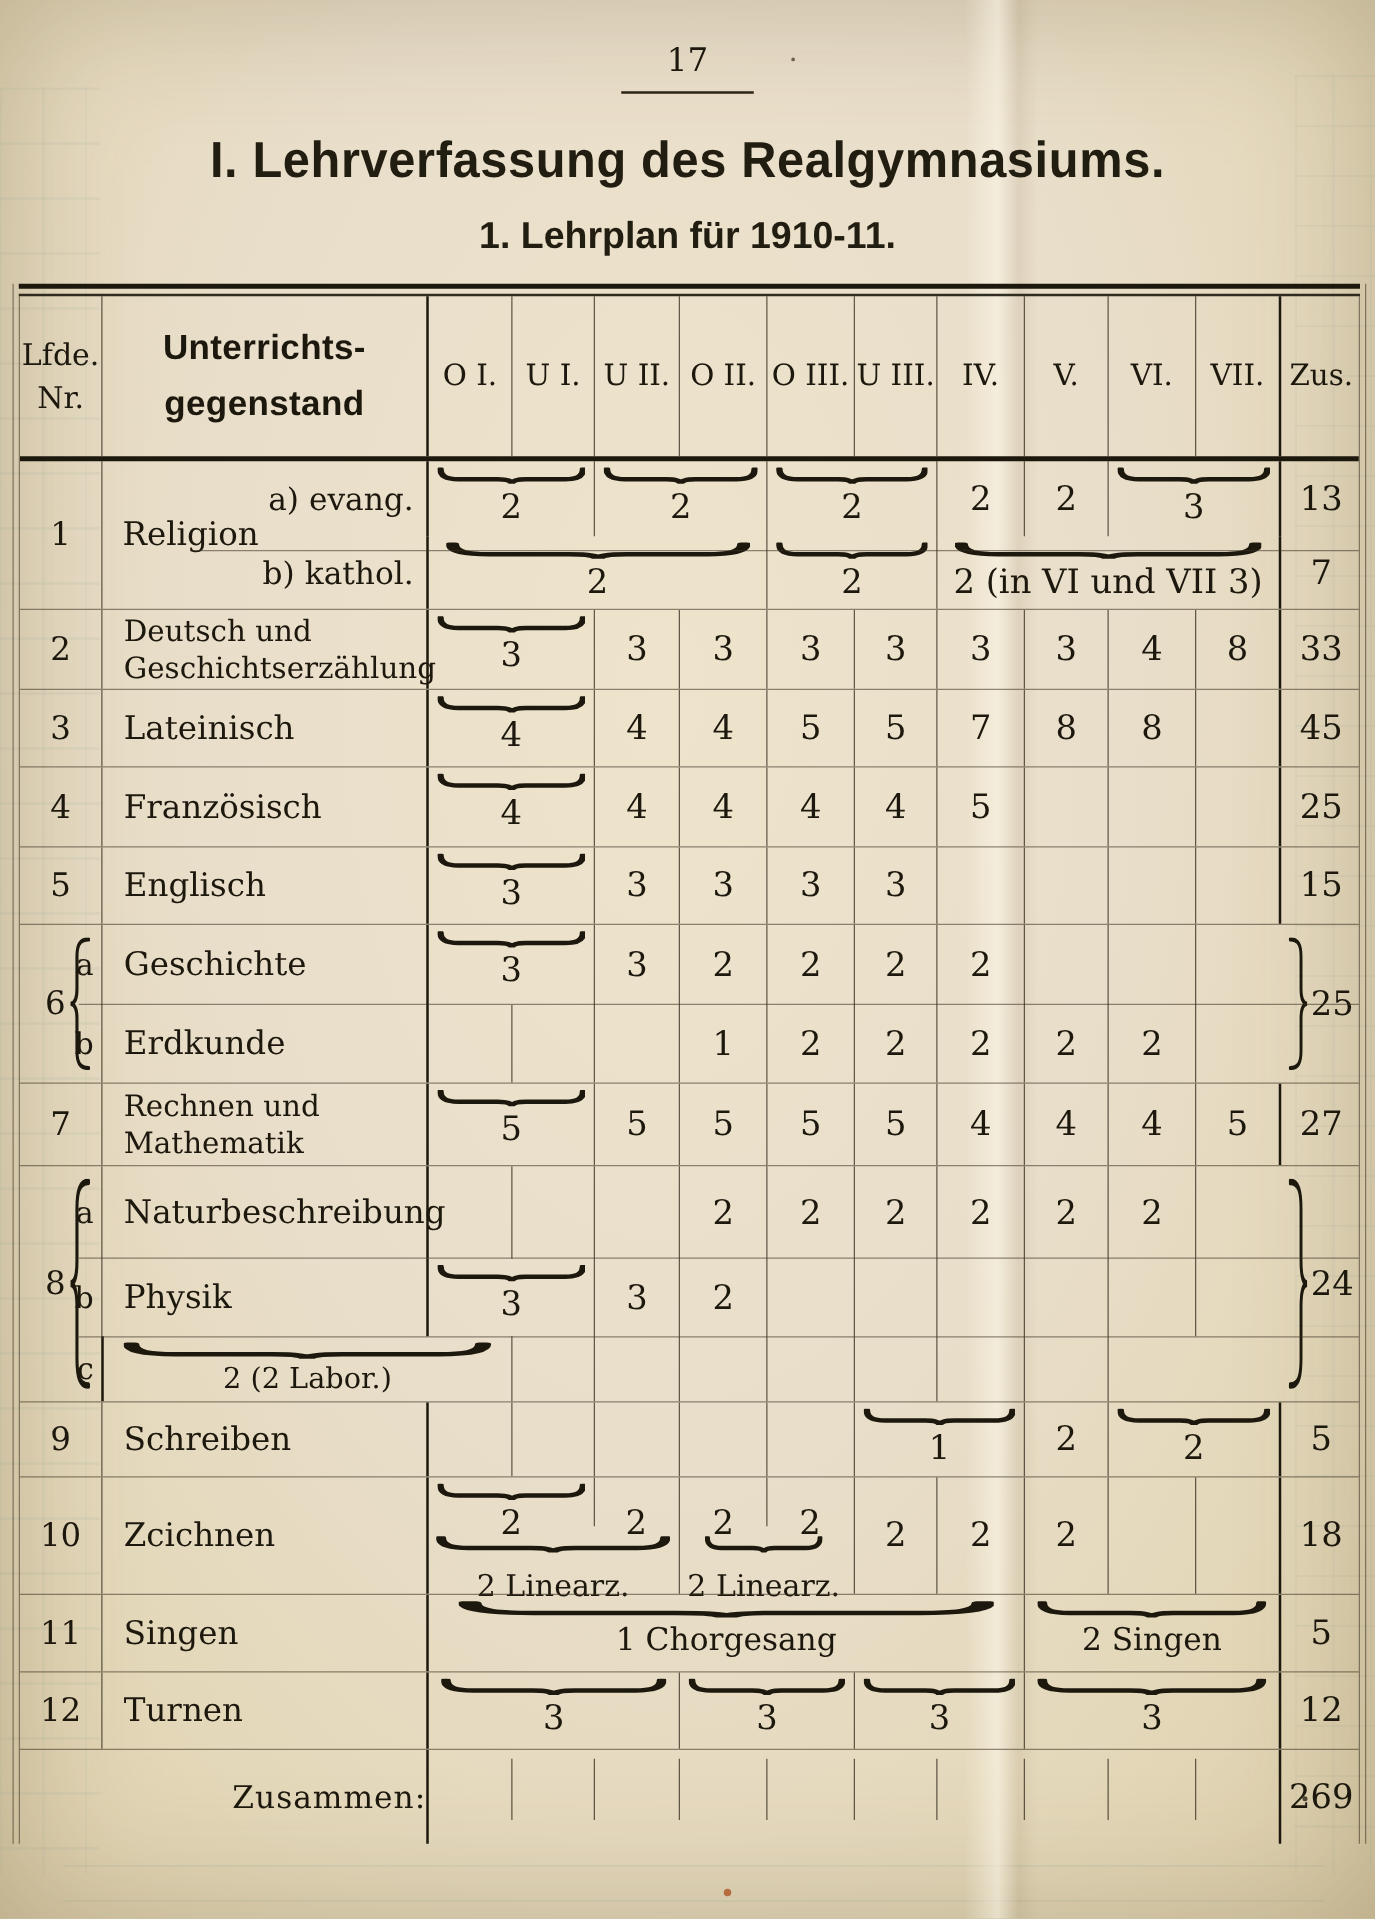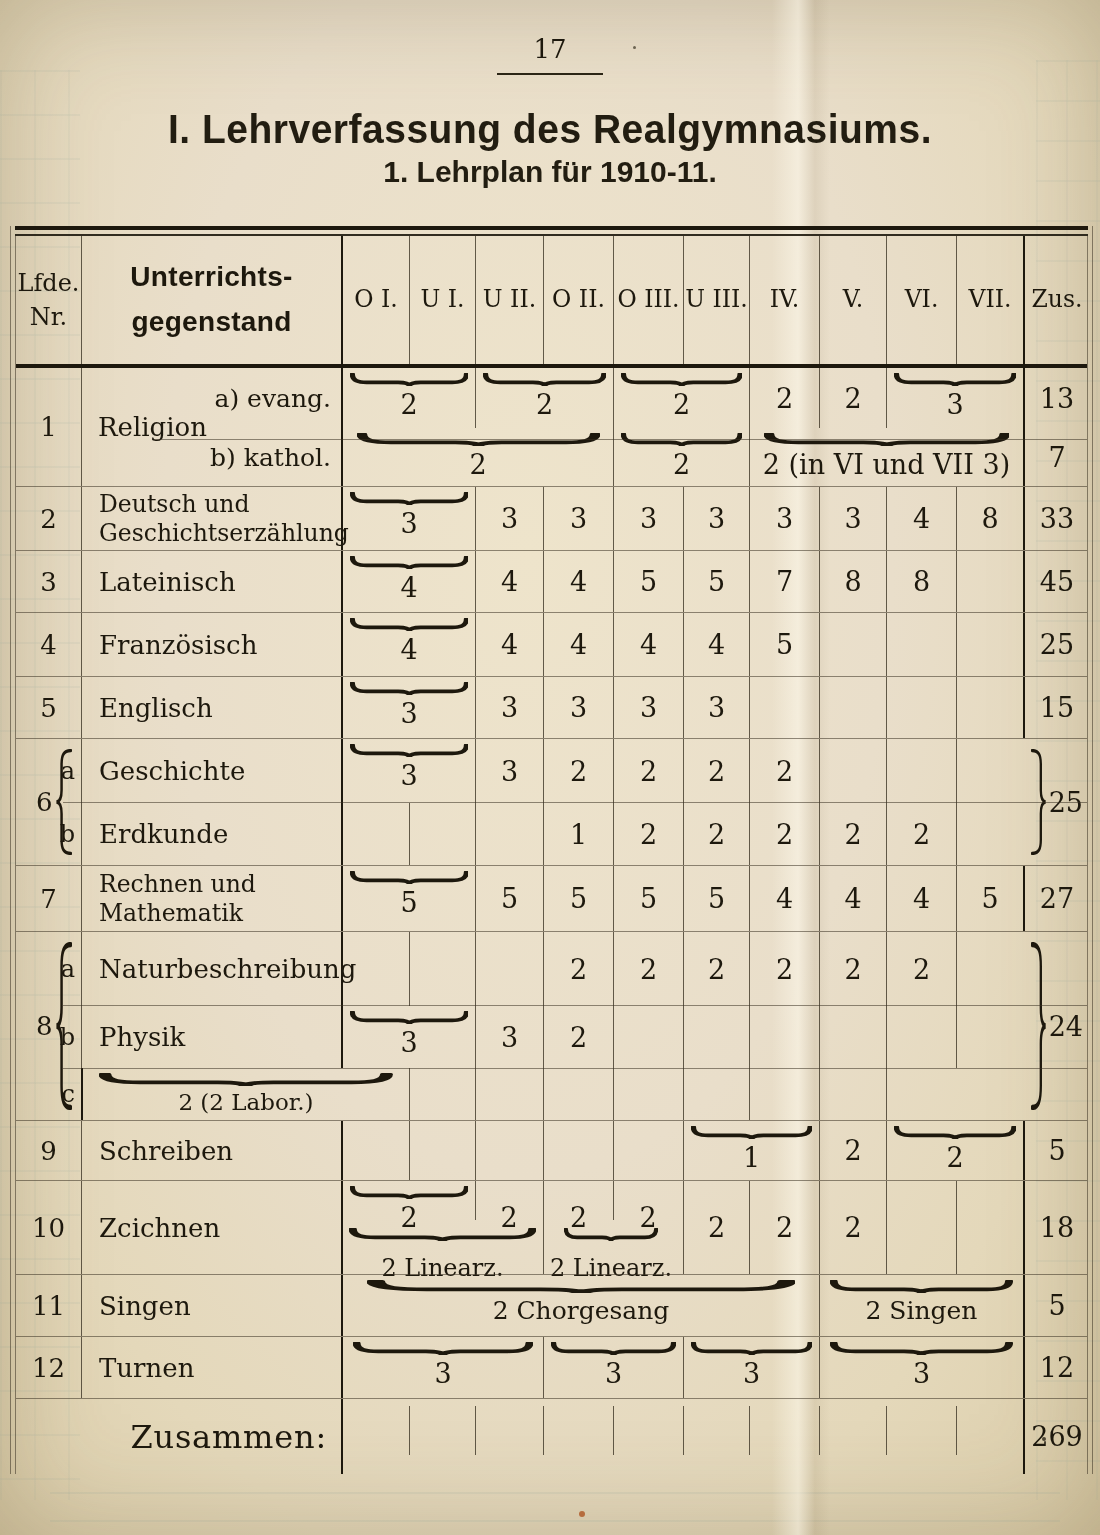--- a/index.html
+++ b/index.html
@@ -32,24 +32,24 @@
   .speck{position:absolute;border-radius:50%;pointer-events:none}
   .sp1{left:579px;top:1511px;width:6px;height:6px;background:#b05c2a;opacity:.85}
   .sp2{left:1042px;top:1437px;width:4px;height:4px;background:#2a2416;opacity:.8}
   .sp3{left:633px;top:46px;width:3px;height:3px;background:#3a3322;opacity:.7}
 
   
   .phead{position:relative;text-align:center;padding-top:34px}
   .pnum{display:inline-block;font-size:26px;padding:0 36px 9px;border-bottom:2px solid #2b2516}
   .title{margin-top:32px;font-family:"Liberation Sans",sans-serif;font-weight:700;font-size:39px;
     letter-spacing:.5px;color:#221d11;transform:scaleY(1.04)}
-  .subtitle{margin-top:4px;font-family:"Liberation Sans",sans-serif;font-weight:700;font-size:30px;color:#221d11}
+  .subtitle{margin-top:21px;font-family:"Liberation Sans",sans-serif;font-weight:700;font-size:30px;color:#221d11}
 
   
-  .twrap{position:relative;margin:37px 12px 0 15px}
+  .twrap{position:relative;margin:21px 12px 0 15px}
   .tr1{height:4px;background:var(--ink)}
   .tr2{height:2px;background:var(--ink);margin-top:4px;opacity:.9}
   .tbl{position:relative;border-left:1px solid var(--ln2);border-right:1px solid var(--ln2)}
   .tbl::before,.tbl::after{content:'';position:absolute;top:-10px;bottom:0;width:1px;background:var(--ln2)}
   .tbl::before{left:-6px}.tbl::after{right:-6px}
 
   .row{display:grid;grid-template-columns:var(--cols);position:relative}
   .thead{height:132px;border-bottom:4px solid var(--ink)}
   .hc{display:flex;align-items:center;justify-content:center;flex-direction:column;gap:4px;
       border-left:1px solid var(--ln);font-size:24px;line-height:1.25}
@@ -57,21 +57,21 @@
   .hsub{font-family:"Liberation Sans",sans-serif;font-weight:700;font-size:28px;letter-spacing:.3px;line-height:1.45}
   .hcls{font-size:23.5px}
 
   .c{display:flex;align-items:center;justify-content:center;border-left:1px solid var(--ln);
      font-size:27px;min-width:0;position:relative}
   .nr{border-left:none;font-size:26px}
   .ltr{border-left:none;justify-content:flex-end;padding-right:6px;font-size:24px}
   .lbl{display:flex;align-items:center;border-left:1px solid var(--ln);padding-left:17px;font-size:26px}
   .lbl.two{flex-direction:column;align-items:flex-start;justify-content:center;font-size:23.5px;line-height:1.22}
   .lbl.sr{justify-content:flex-end;padding-right:10px;font-size:25px}
-  .lbl.rt{justify-content:flex-end;padding-right:14px;font-size:32px;letter-spacing:.8px}
+  .lbl.rt{justify-content:flex-end;font-size:25px;letter-spacing:.8px}
   .thick{border-left:2.5px solid var(--ink)}
   .zus{border-left:2.5px solid var(--ink)}
   .nl{border-left:none}
   .s2{grid-column:span 2}.s3{grid-column:span 3}.s4{grid-column:span 4}.s7{grid-column:span 7}
 
   .g{flex-direction:column;justify-content:flex-start;padding-top:5px;gap:3px}
   .hb{display:block;width:90%;height:13px;color:var(--ink);flex:none}
   .g .v{font-size:27px;white-space:nowrap}
   .g .vt{font-size:25px;white-space:nowrap}
   .g .vs{font-size:23px;white-space:nowrap}
@@ -489,21 +489,21 @@
         <div class="ulab ul2">2 Linearz.</div>
       </div>
 
       <div class="row r11 bt">
         <div class="c nr">11</div>
         <div class="lbl">Singen</div>
         <div class="c g s7 thick">
           <svg class="hb" viewBox="0 0 100 16" preserveAspectRatio="none">
               <path d="M2 1.5 C2 9 6.5 11.5 14 11.5 L40.5 11.5 C46 11.5 49.2 12.6 50 15.5 C50.8 12.6 54 11.5 59.5 11.5 L86 11.5 C93.5 11.5 98 9 98 1.5" fill="none" stroke="currentColor" stroke-width="4.4" stroke-linecap="round"></path>
             </svg>
-          <span class="vt">2 Chorgesang</span>
+          <span class="vt">1 Chorgesang</span>
         </div>
         <div class="c g s3">
           <svg class="hb" viewBox="0 0 100 16" preserveAspectRatio="none">
               <path d="M2 1.5 C2 9 6.5 11.5 14 11.5 L40.5 11.5 C46 11.5 49.2 12.6 50 15.5 C50.8 12.6 54 11.5 59.5 11.5 L86 11.5 C93.5 11.5 98 9 98 1.5" fill="none" stroke="currentColor" stroke-width="4.4" stroke-linecap="round"></path>
             </svg>
           <span class="vt">2 Singen</span>
         </div>
         <div class="c zus">5</div>
       </div>
 

